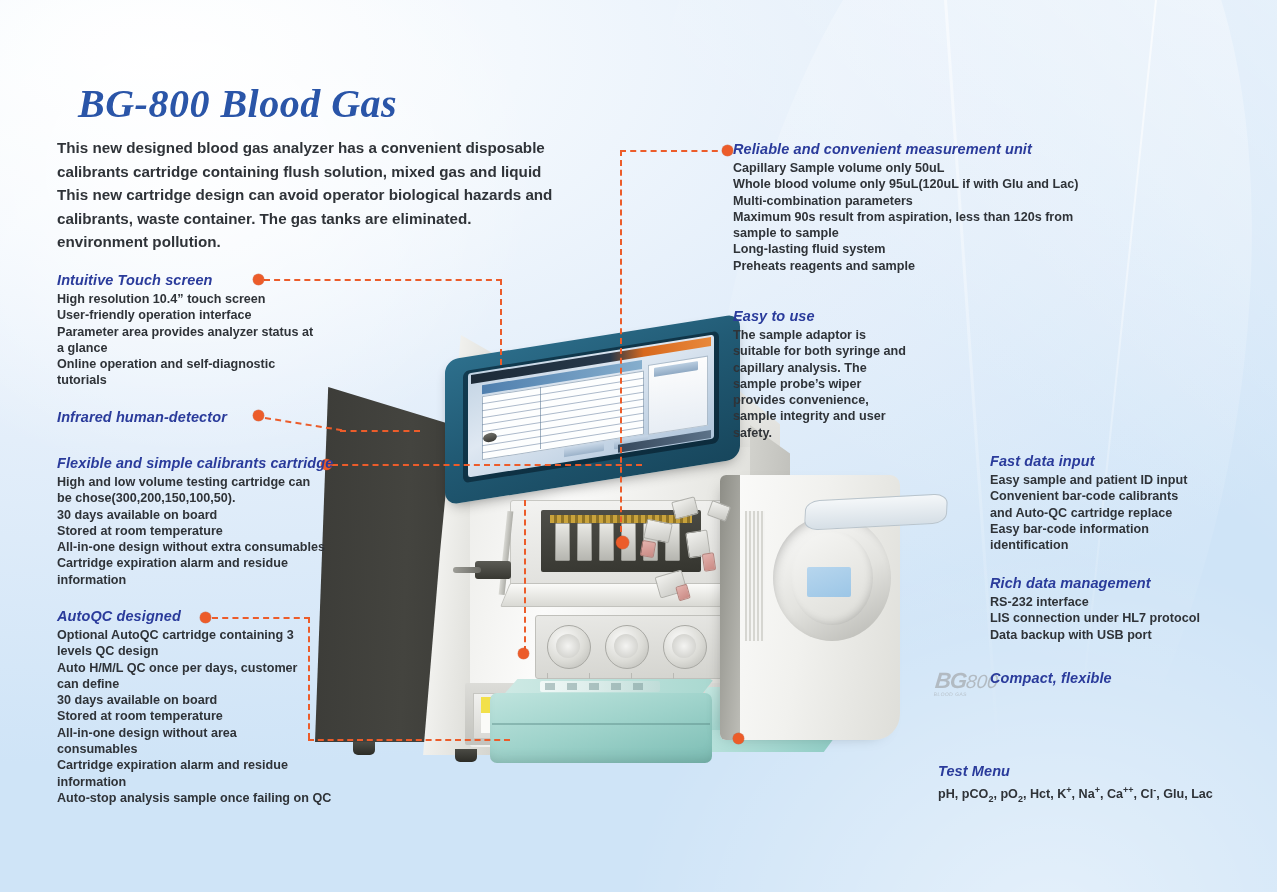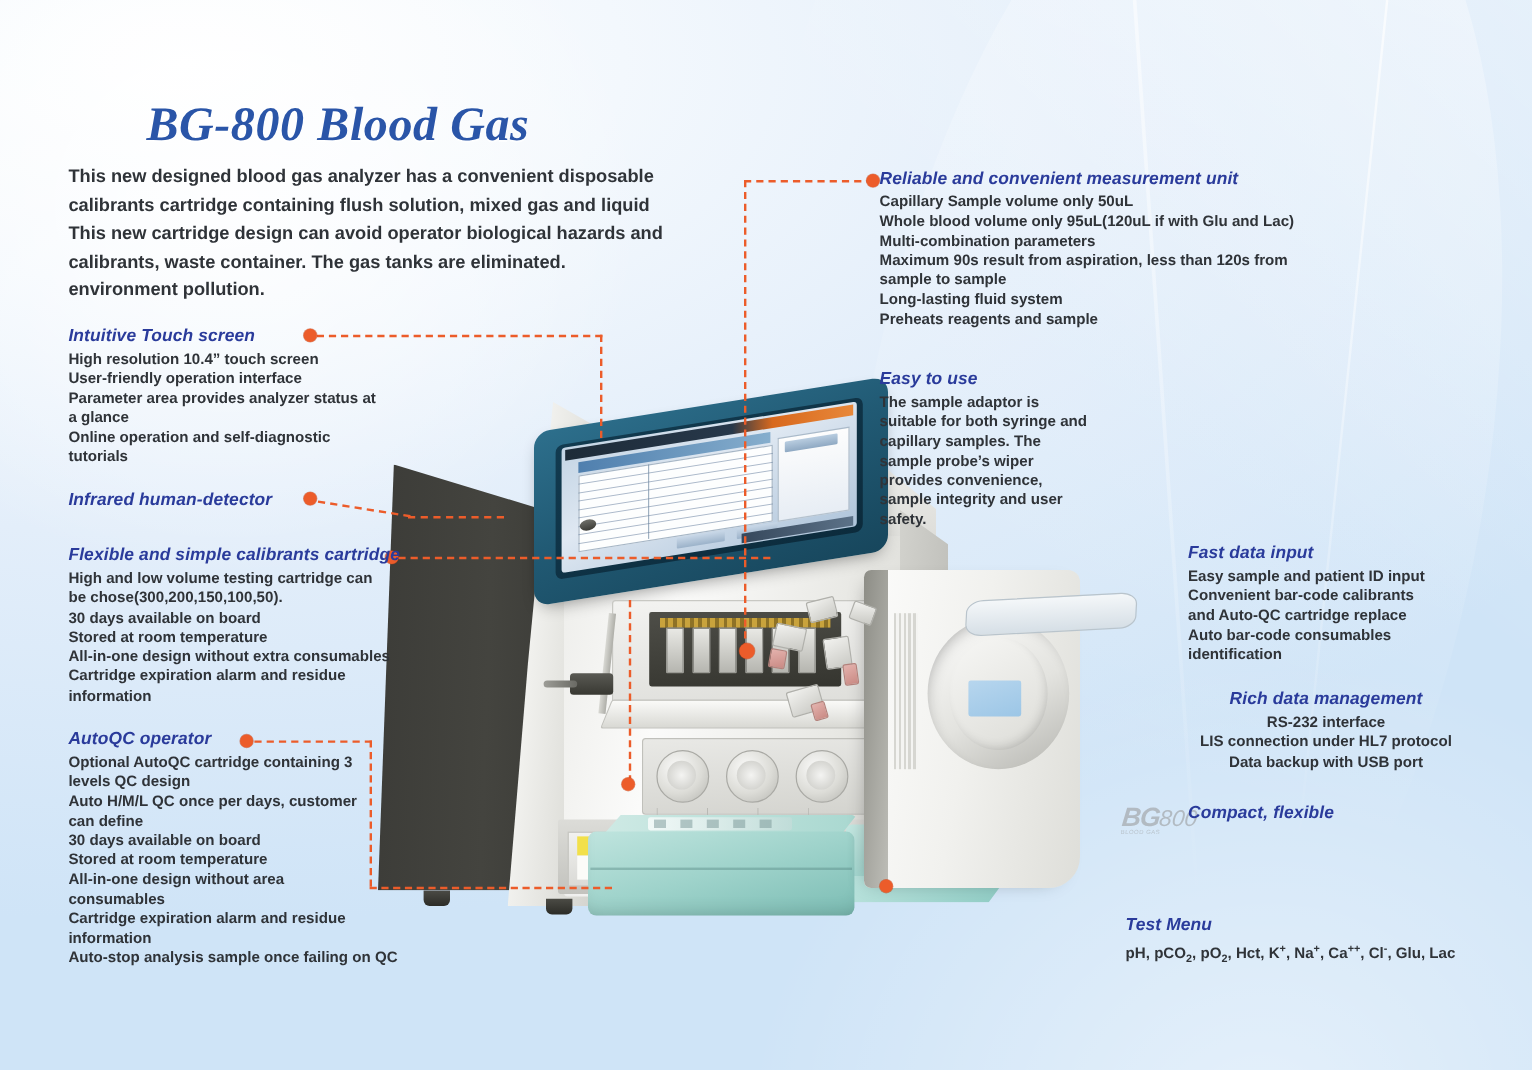--- a/index.html
+++ b/index.html
@@ -38,21 +38,20 @@
 
   
   #title{
     position:absolute;left:78px;top:80px;
     font-family:"Liberation Serif","DejaVu Serif",serif;
     font-weight:bold;font-style:italic;
     font-size:40px;letter-spacing:.5px;
     color:#2a55a8;
     text-shadow:0 1px 0 rgba(255,255,255,.7);
     white-space:nowrap;
-    margin-left:44px;
   }
   #intro{
     position:absolute;left:57px;top:136px;width:530px;
     font-size:15.2px;line-height:23.5px;color:#2f3338;
     font-weight:600;
   }
   #intro p{margin:0;}
 
   
   .callout{position:absolute;}
@@ -65,21 +64,21 @@
 
   
   #c-touch      {left:57px;top:272px;width:300px;}
   #c-infrared   {left:57px;top:409px;width:260px;}
   #c-calibrants {left:57px;top:455px;width:300px;}
   #c-autoqc     {left:57px;top:608px;width:320px;}
 
   #c-measure    {left:733px;top:141px;width:340px;}
   #c-easy       {left:733px;top:308px;width:175px;}
   #c-fastdata   {left:990px;top:453px;width:220px;}
-  #c-rich       {left:990px;top:575px;width:230px;text-align:center;}
+  #c-rich       {left:990px;top:575px;width:230px;}
   #c-compact    {left:990px;top:670px;width:230px;}
   #c-testmenu   {left:938px;top:763px;width:280px;}
 
   #c-easy .cb div, #c-fastdata .cb div, #c-rich .cb div,
   #c-compact .cb div, #c-testmenu .cb div{white-space:normal;}
 
   .sub{font-size:9px;vertical-align:sub;}
   .sup{font-size:9px;vertical-align:super;}
 
   
@@ -450,35 +449,35 @@
       <div>Long-lasting fluid system</div>
       <div>Preheats reagents and sample</div>
     </div>
   </div>
 
   <div class="callout" id="c-easy">
     <div class="ch">Easy to use</div>
     <div class="cb">
       <div>The sample adaptor is</div>
       <div>suitable for both syringe and</div>
-      <div>capillary samples. The</div>
+      <div>capillary analysis. The</div>
       <div>sample probe’s wiper</div>
       <div>provides convenience,</div>
       <div>sample integrity and user</div>
       <div>safety.</div>
     </div>
   </div>
 
   <div class="callout" id="c-fastdata">
     <div class="ch">Fast data input</div>
     <div class="cb">
       <div>Easy sample and patient ID input</div>
       <div>Convenient bar-code calibrants</div>
       <div>and Auto-QC cartridge replace</div>
-      <div>Auto bar-code consumables</div>
+      <div>Easy bar-code information</div>
       <div>identification</div>
     </div>
   </div>
 
   <div class="callout" id="c-rich">
     <div class="ch">Rich data management</div>
     <div class="cb">
       <div>RS-232 interface</div>
       <div>LIS connection under HL7 protocol</div>
       <div>Data backup with USB port</div>
@@ -524,21 +523,21 @@
       <div>be chose(300,200,150,100,50).</div>
       <div>30 days available on board</div>
       <div>Stored at room temperature</div>
       <div>All-in-one design without extra consumables</div>
       <div>Cartridge expiration alarm and residue</div>
       <div>information</div>
     </div>
   </div>
 
   <div class="callout" id="c-autoqc">
-    <div class="ch">AutoQC operator</div>
+    <div class="ch">AutoQC designed</div>
     <div class="cb">
       <div>Optional AutoQC cartridge containing 3</div>
       <div>levels QC design</div>
       <div>Auto H/M/L QC once per days, customer</div>
       <div>can define</div>
       <div>30 days available on board</div>
       <div>Stored at room temperature</div>
       <div>All-in-one design without area</div>
       <div>consumables</div>
       <div>Cartridge expiration alarm and residue</div>

